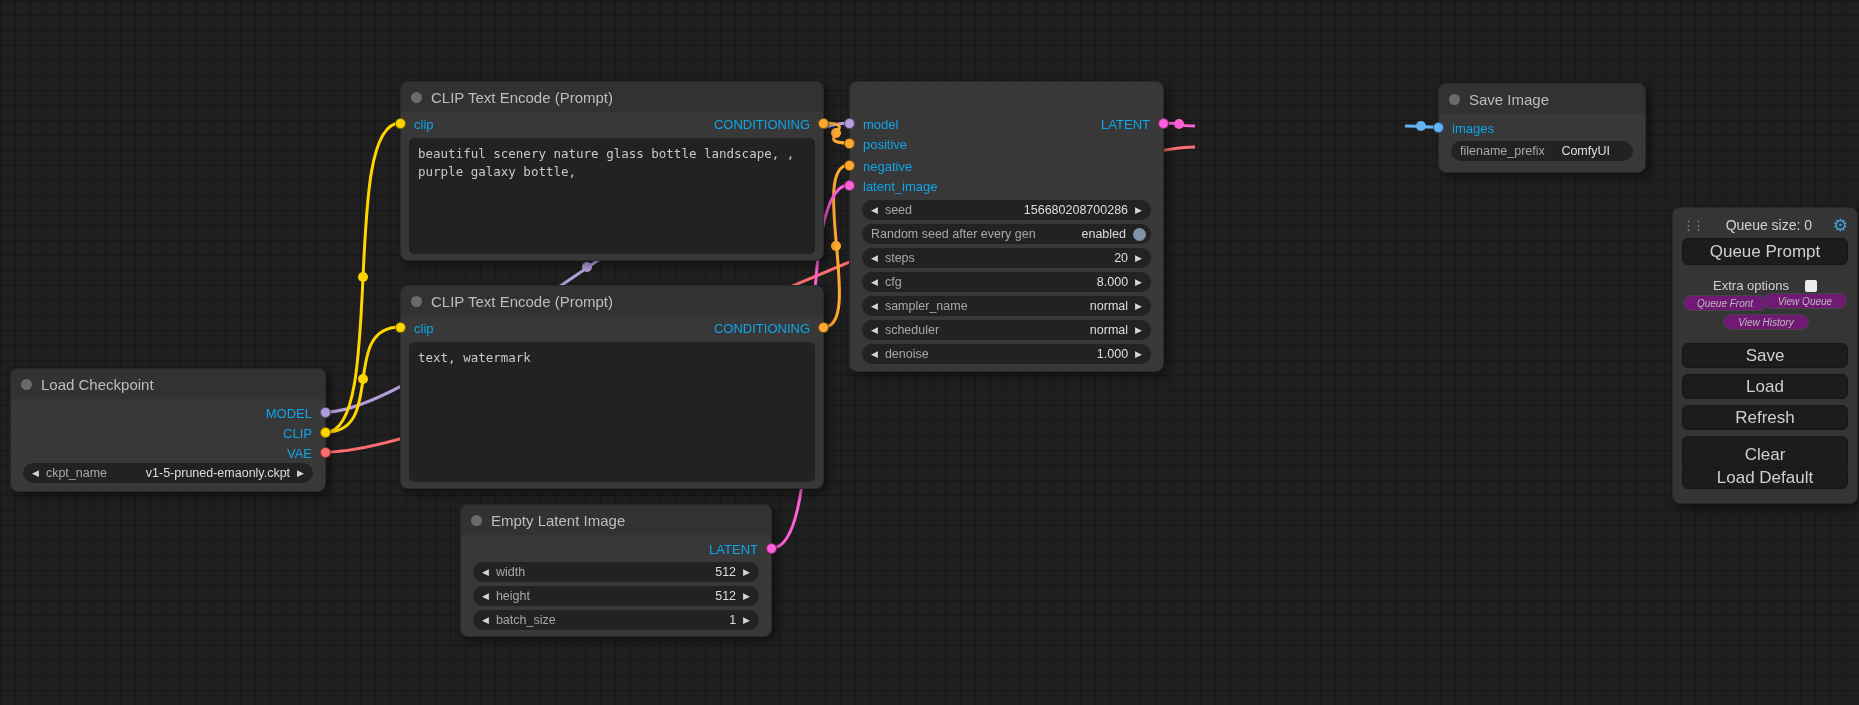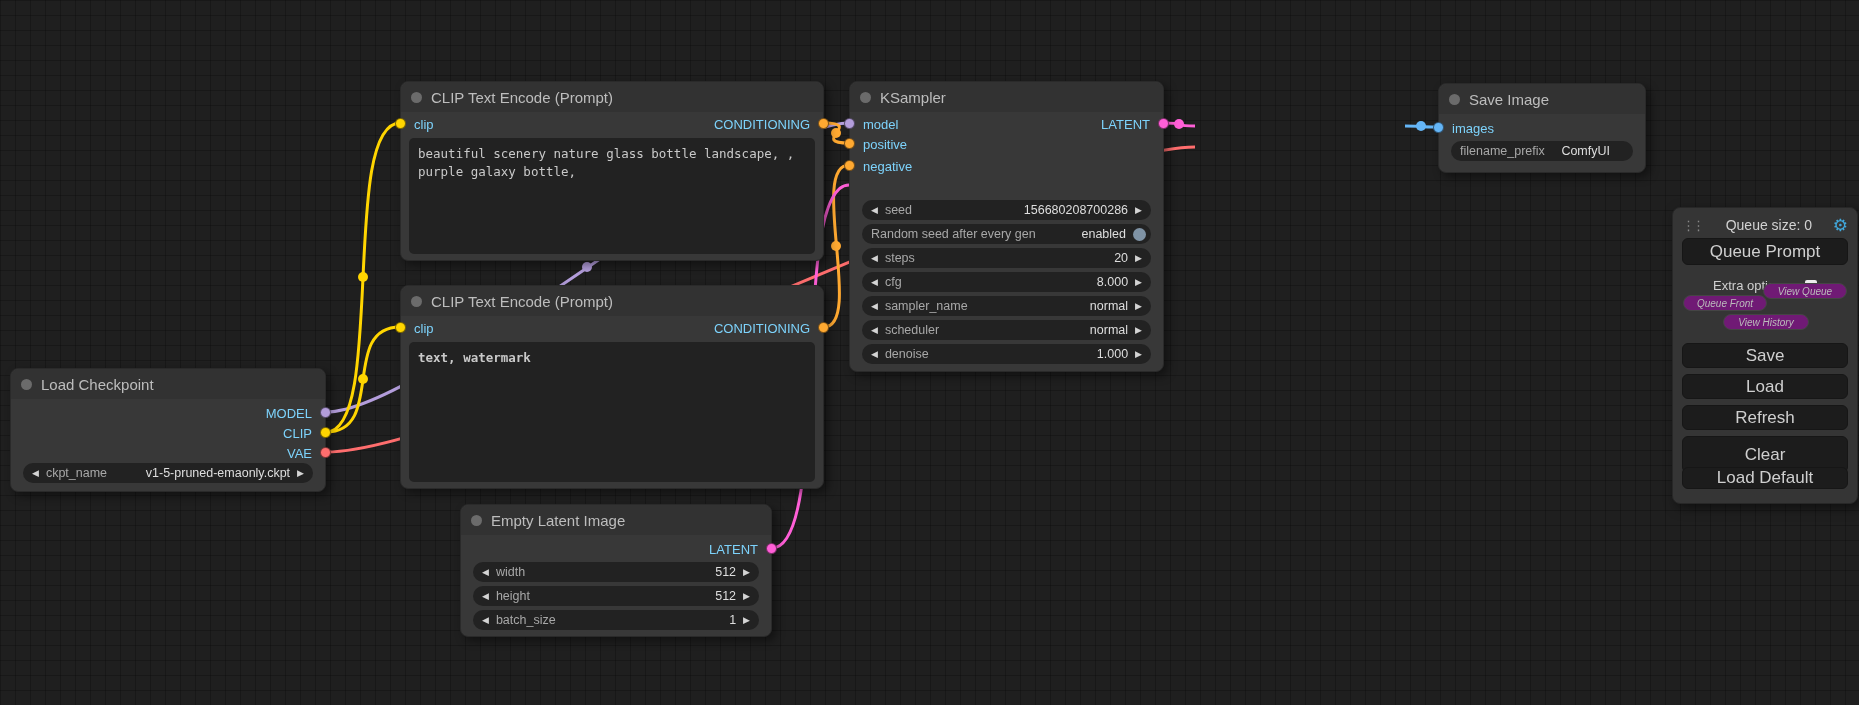--- a/index.html
+++ b/index.html
@@ -13,21 +13,21 @@
             background-size:15px 15px; }
   svg.wires { position:absolute; inset:0; z-index:1; pointer-events:none; }
 
   .node { position:absolute; z-index:2; background:#383838; border:1px solid #2a2a2a;
           border-radius:8px; box-shadow:4px 4px 10px rgba(0,0,0,0.45); color:#ccc; }
   .node-title { height:30px; background:#323232; border-radius:8px 8px 0 0;
                 display:flex; align-items:center; gap:9px; padding:0 10px;
                 font-size:15px; color:#bdbdbd; }
   .collapse-dot { width:11px; height:11px; border-radius:50%; background:#6b6b6b; flex:none; }
 
-  .slot { position:absolute; left:0; right:0; height:20px; font-size:13px; color:#7dd3fc;
+  .slot { position:absolute; left:0; right:0; height:20px; font-size:13px; color:#0ea5e9;
           display:flex; align-items:center; }
   .slot .dot { position:absolute; width:11px; height:11px; border-radius:50%; top:4px;
                border:1px solid rgba(0,0,0,0.5); }
   .slot.in  .dot { left:-6px; }
   .slot.in  .label { margin-left:13px; }
   .slot.out { justify-content:flex-end; }
   .slot.out .dot { right:-6px; }
   .slot.out .label { margin-right:13px; }
 
   .widget { position:absolute; left:12px; right:12px; height:20px; background:#222;
@@ -137,21 +137,21 @@
       <span>CLIP Text Encode (Prompt)</span>
     </div>
     <div class="slot in" style="top:32px">
       <span class="dot" style="background: rgb(255, 213, 0);"></span>
       <span class="label">clip</span>
     </div>
     <div class="slot out" style="top:32px">
       <span class="label">CONDITIONING</span>
       <span class="dot" style="background: rgb(255, 169, 49);"></span>
     </div>
-    <textarea class="textarea" style="top: 56px; height: 140px; font-weight: bold;">text, watermark</textarea>
+    <textarea class="textarea" style="top: 56px; height: 140px;">text, watermark</textarea>
   </div>
 
   <div class="node" style="left:460px;top:504px;width:312px;height:133px">
     <div class="node-title">
       <span class="collapse-dot"></span>
       <span>Empty Latent Image</span>
     </div>
     <div class="slot out" style="top:34px">
       <span class="label">LATENT</span>
       <span class="dot" style="background: rgb(255, 95, 215);"></span>
@@ -170,39 +170,39 @@
     </div>
     <div class="widget" style="top:105px">
       <span class="arrow">◀</span>
       <span class="wlabel">batch_size</span>
       <span class="wvalue">1</span>
       <span class="arrow">▶</span>
     </div>
   </div>
 
   <div class="node" style="left:849px;top:81px;width:315px;height:291px">
-    <div class="node-title">
-      <span class="collapse-dot"></span>
-      <span>KSampler</span>
-    </div>
     <div class="slot in" style="top:32px">
       <span class="dot" style="background: rgb(179, 157, 219);"></span>
       <span class="label">model</span>
     </div>
     <div class="slot out" style="top:32px">
       <span class="label">LATENT</span>
       <span class="dot" style="background: rgb(255, 95, 215);"></span>
     </div>
     <div class="slot in" style="top:52px">
       <span class="dot" style="background: rgb(255, 169, 49);"></span>
       <span class="label">positive</span>
     </div>
     <div class="slot in" style="top:74px">
       <span class="dot" style="background: rgb(255, 169, 49);"></span>
       <span class="label">negative</span>
+    </div>
+    <div class="slot in" style="top:94px">
+      <span class="dot" style="background: rgb(255, 95, 215);"></span>
+      <span class="label">latent_image</span>
     </div>
     <div class="widget" style="top:118px">
       <span class="arrow">◀</span>
       <span class="wlabel">seed</span>
       <span class="wvalue">156680208700286</span>
       <span class="arrow">▶</span>
     </div>
     <div class="widget" style="top:142px">
       <span class="wlabel">Random seed after every gen</span>
       <span class="wvalue">enabled</span>
@@ -263,20 +263,20 @@
     <span class="drag-handle">⋮⋮</span>
     <span class="queue-size">Queue size: 0</span>
     <span class="gear" style="color: rgb(65, 168, 220);">⚙</span>
   </div>
   <button class="menu-btn" style="top:30px;height:27px">Queue Prompt</button>
   <div class="extra-options">
     <span>Extra options</span>
     <span class="checkbox"></span>
   </div>
   <button class="small-btn" style="top:87px;left:10px;width:84px">Queue Front</button>
-  <button class="small-btn" style="top:75px;right:10px;width:84px">View Queue</button>
+  <button class="small-btn" style="top:85px;right:10px;width:84px">View Queue</button>
   <button class="small-btn" style="top:106px;left:50px;width:86px">View History</button>
   <button class="menu-btn" style="top:135px;height:25px">Save</button>
   <button class="menu-btn" style="top:166px;height:25px">Load</button>
   <button class="menu-btn" style="top:197px;height:25px">Refresh</button>
   <button class="menu-btn" style="top:228px;height:37px">Clear</button>
   <button class="menu-btn" style="top:259px;height:22px">Load Default</button>
 </div>
 
 </body></html>

